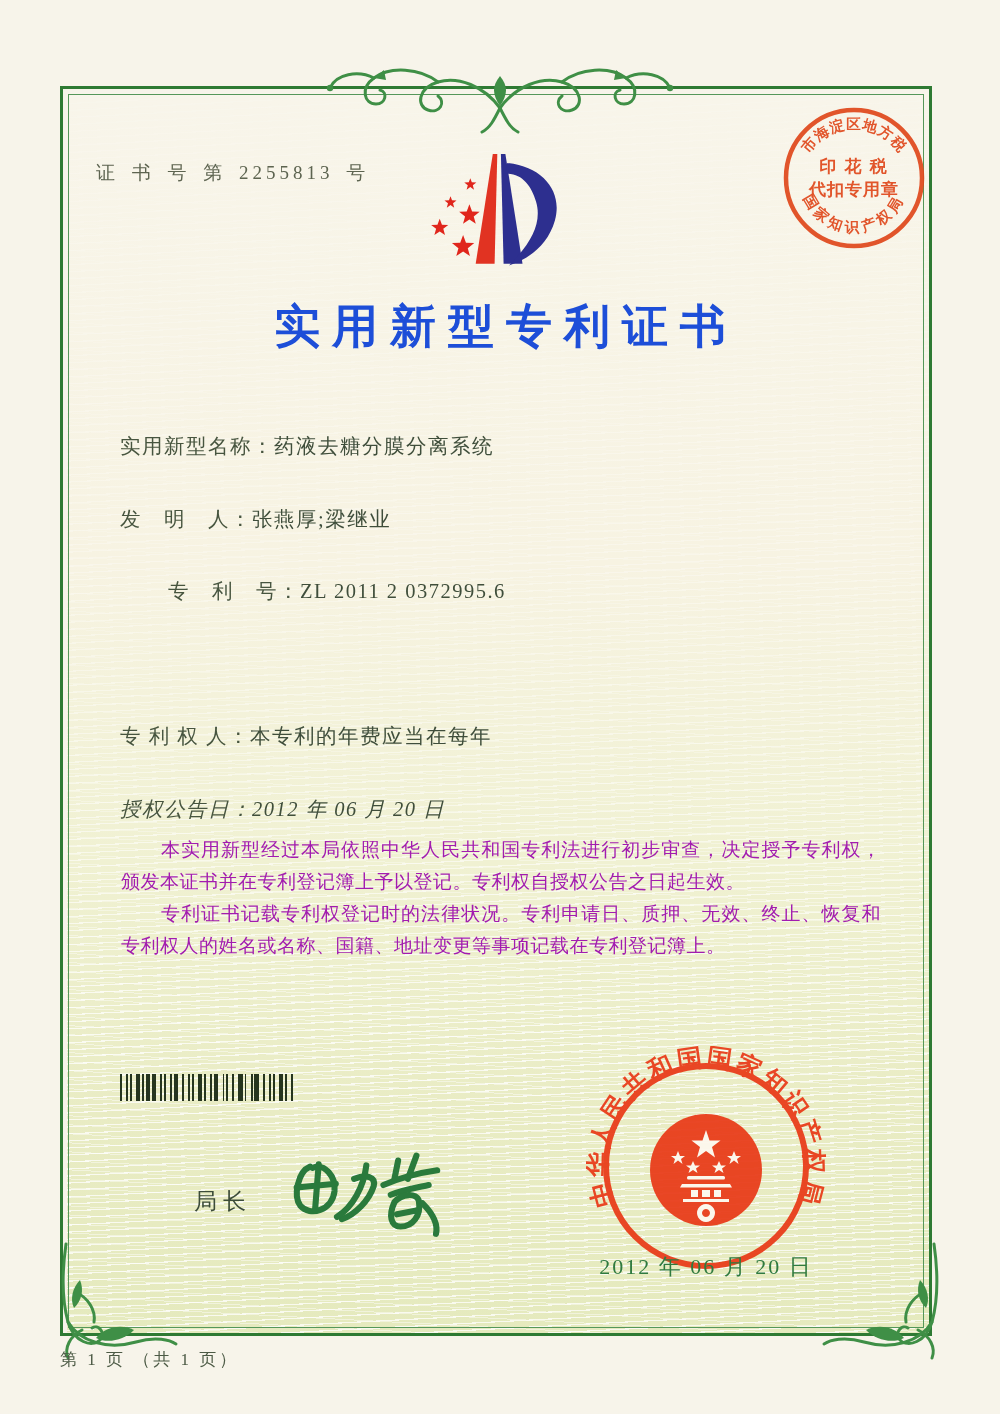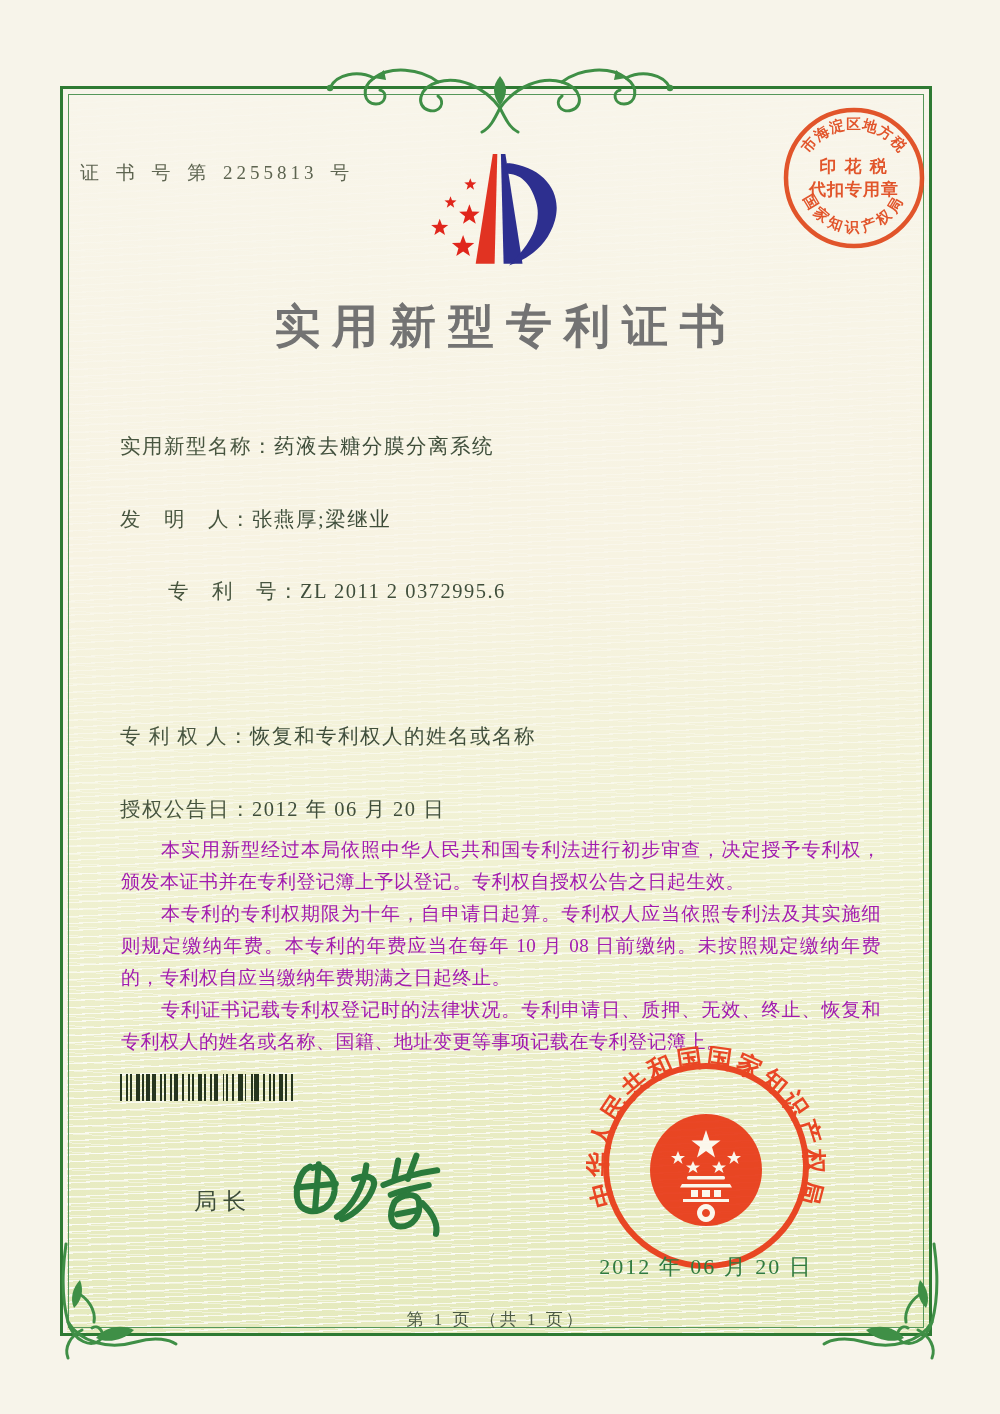--- a/index.html
+++ b/index.html
@@ -25,27 +25,27 @@
     position:absolute;left:67px;top:93px;width:864px;height:1242px;
     background:
       repeating-linear-gradient(177deg, rgba(255,255,255,0) 0 3px, rgba(255,255,255,.75) 3px 4.2px, rgba(255,255,255,0) 4.2px 7px),
       repeating-linear-gradient(183deg, rgba(255,255,255,0) 0 4px, rgba(255,255,255,.45) 4px 5px, rgba(255,255,255,0) 5px 9px);
     -webkit-mask-image:linear-gradient(to bottom,rgba(0,0,0,.15) 0%,rgba(0,0,0,.45) 45%,rgba(0,0,0,1) 75%);
             mask-image:linear-gradient(to bottom,rgba(0,0,0,.15) 0%,rgba(0,0,0,.45) 45%,rgba(0,0,0,1) 75%);
   }
   .ornament{position:absolute;pointer-events:none;}
   
   .cert-no{
-    position:absolute;left:80px;top:160px;font-size:19px;color:#5d6450;
+    position:absolute;left:96px;top:160px;font-size:19px;color:#5d6450;
     letter-spacing:4px;word-spacing:4px;
   }
   .logo{position:absolute;left:410px;top:146px;}
   .doc-title{
     position:absolute;left:0;right:0;top:296px;text-align:center;
-    font-size:46px;font-weight:bold;color:#737373;letter-spacing:.26em;text-indent:.26em;
+    font-size:46px;font-weight:bold;color:#1d4ed8;letter-spacing:.26em;text-indent:.26em;
   }
   .field-row{
     position:absolute;left:120px;right:110px;font-size:20.5px;color:#42513e;
     letter-spacing:1.5px;white-space:nowrap;
   }
   .field-label{color:#47553f;}
   .field-value{color:#3f4e3b;}
   .body-text{
     position:absolute;left:121px;top:834px;width:760px;
     font-size:19px;line-height:32px;color:#a21caf;text-align:justify;
@@ -62,21 +62,21 @@
     position:absolute;left:194px;top:1186px;font-size:23px;color:#3c4c39;letter-spacing:6px;
   }
   .signature{position:absolute;left:255px;top:1130px;}
   .seal{position:absolute;left:586px;top:1046px;opacity:.94;}
   .seal-date{
     position:absolute;left:596px;top:1252px;width:220px;text-align:center;
     font-size:22px;color:#2f7a3f;letter-spacing:2px;
   }
   .tax-stamp{position:absolute;left:772px;top:96px;opacity:.93;}
   .footer{
-    position:absolute;left:60px;width:872px;top:1308px;text-align:center;
+    position:absolute;left:60px;width:872px;top:1348px;
     font-size:17px;color:#4c5a45;letter-spacing:3px;
   }
 </style>
 </head>
 <body>
 
 <div class="page">
 
   <div class="bg-base"></div>
   <div class="bg-lines"></div>
@@ -152,29 +152,28 @@
   <div class="field-row" style="top:432px;">
     <span class="field-label">实用新型名称：</span><span class="field-value">药液去糖分膜分离系统</span>
   </div>
   <div class="field-row" style="top:505px;">
     <span class="field-label">发　明　人：</span><span class="field-value">张燕厚;梁继业</span>
   </div>
   <div class="field-row" style="top:577px;margin-left:48px;">
     <span class="field-label">专　利　号：</span><span class="field-value">ZL 2011 2 0372995.6</span>
   </div>
   <div class="field-row" style="top:722px;">
-    <span class="field-label">专 利 权 人：</span><span class="field-value">恢复和专利权人的姓名或名称</span>
-  </div>
-  <div class="field-row" style="top:795px;">
+    <span class="field-label">专 利 权 人：</span><span class="field-value">本专利的年费应当在每年</span>
+  </div>
+  <div class="field-row" style="top:795px;font-style:italic;">
     <span class="field-label">授权公告日：</span><span class="field-value">2012 年 06 月 20 日</span>
   </div>
 
   <div class="body-text">
     <p>本实用新型经过本局依照中华人民共和国专利法进行初步审查，决定授予专利权，颁发本证书并在专利登记簿上予以登记。专利权自授权公告之日起生效。</p>
-    <p>本专利的专利权期限为十年，自申请日起算。专利权人应当依照专利法及其实施细则规定缴纳年费。本专利的年费应当在每年 10 月 08 日前缴纳。未按照规定缴纳年费的，专利权自应当缴纳年费期满之日起终止。</p>
     <p>专利证书记载专利权登记时的法律状况。专利申请日、质押、无效、终止、恢复和专利权人的姓名或名称、国籍、地址变更等事项记载在专利登记簿上。</p>
   </div>
 
   <div class="barcode" id="barcode">
       <div class="bar" style="width: 1.9px; flex: 0 0 1.9px;"></div>
       <div class="gap" style="width: 4.2px; flex: 0 0 4.2px;"></div>
       <div class="bar" style="width: 1.9px; flex: 0 0 1.9px;"></div>
       <div class="gap" style="width: 1.9px; flex: 0 0 1.9px;"></div>
       <div class="bar" style="width: 1.9px; flex: 0 0 1.9px;"></div>
       <div class="gap" style="width: 4.2px; flex: 0 0 4.2px;"></div>

